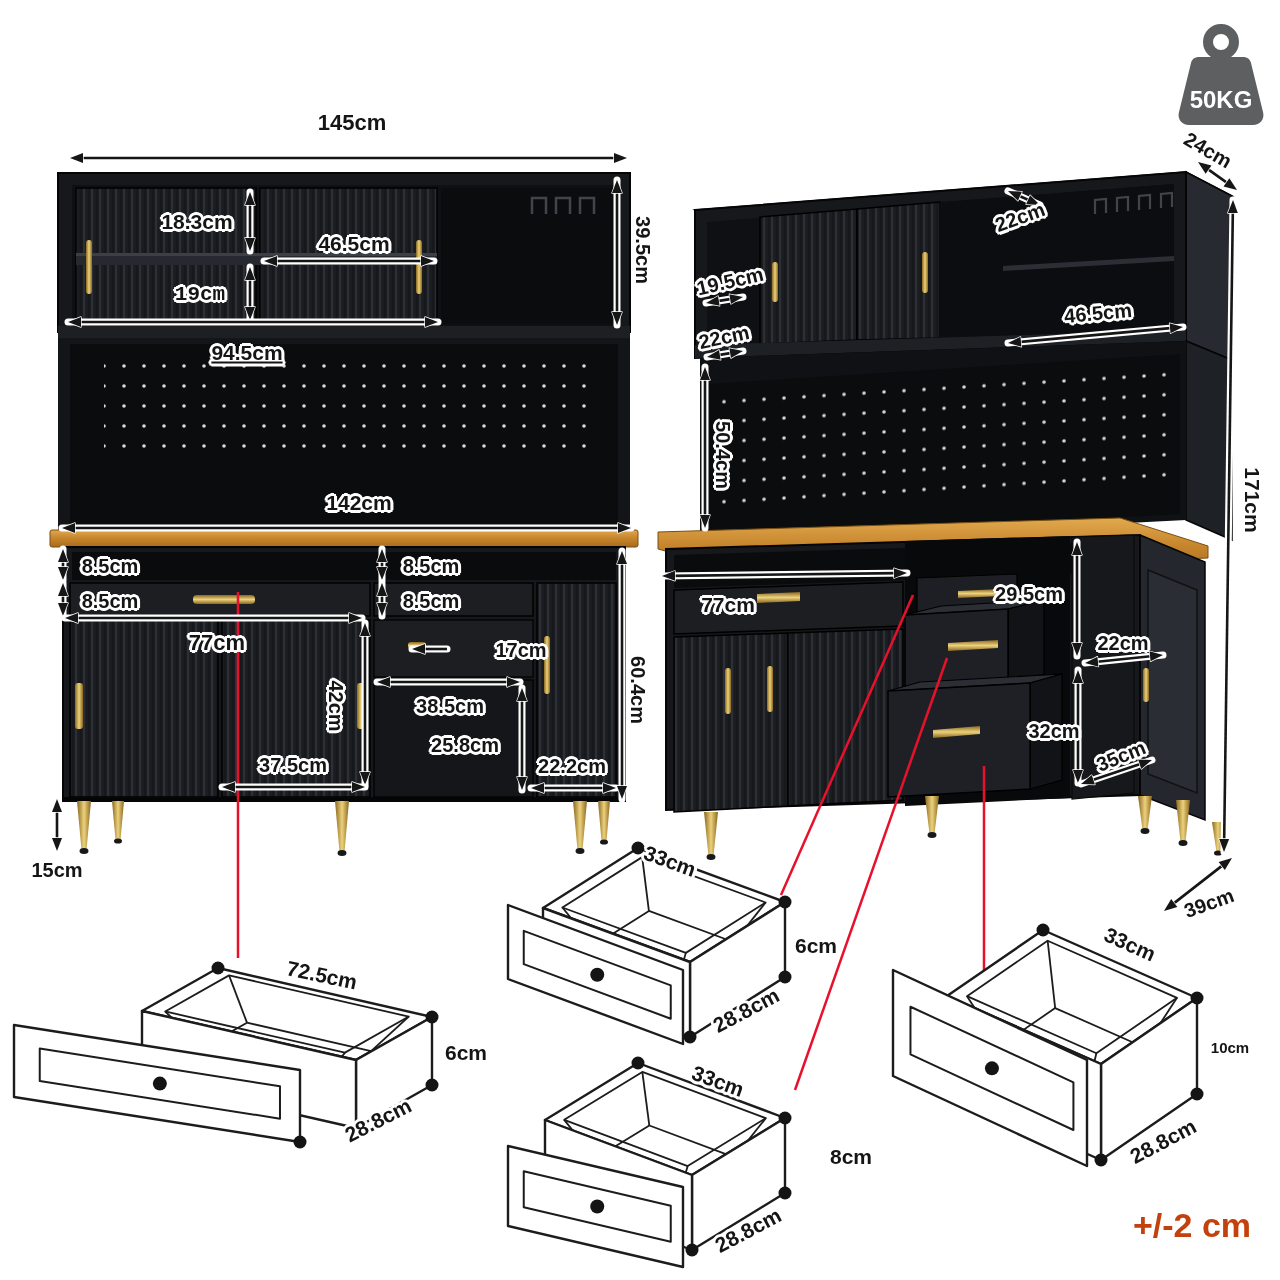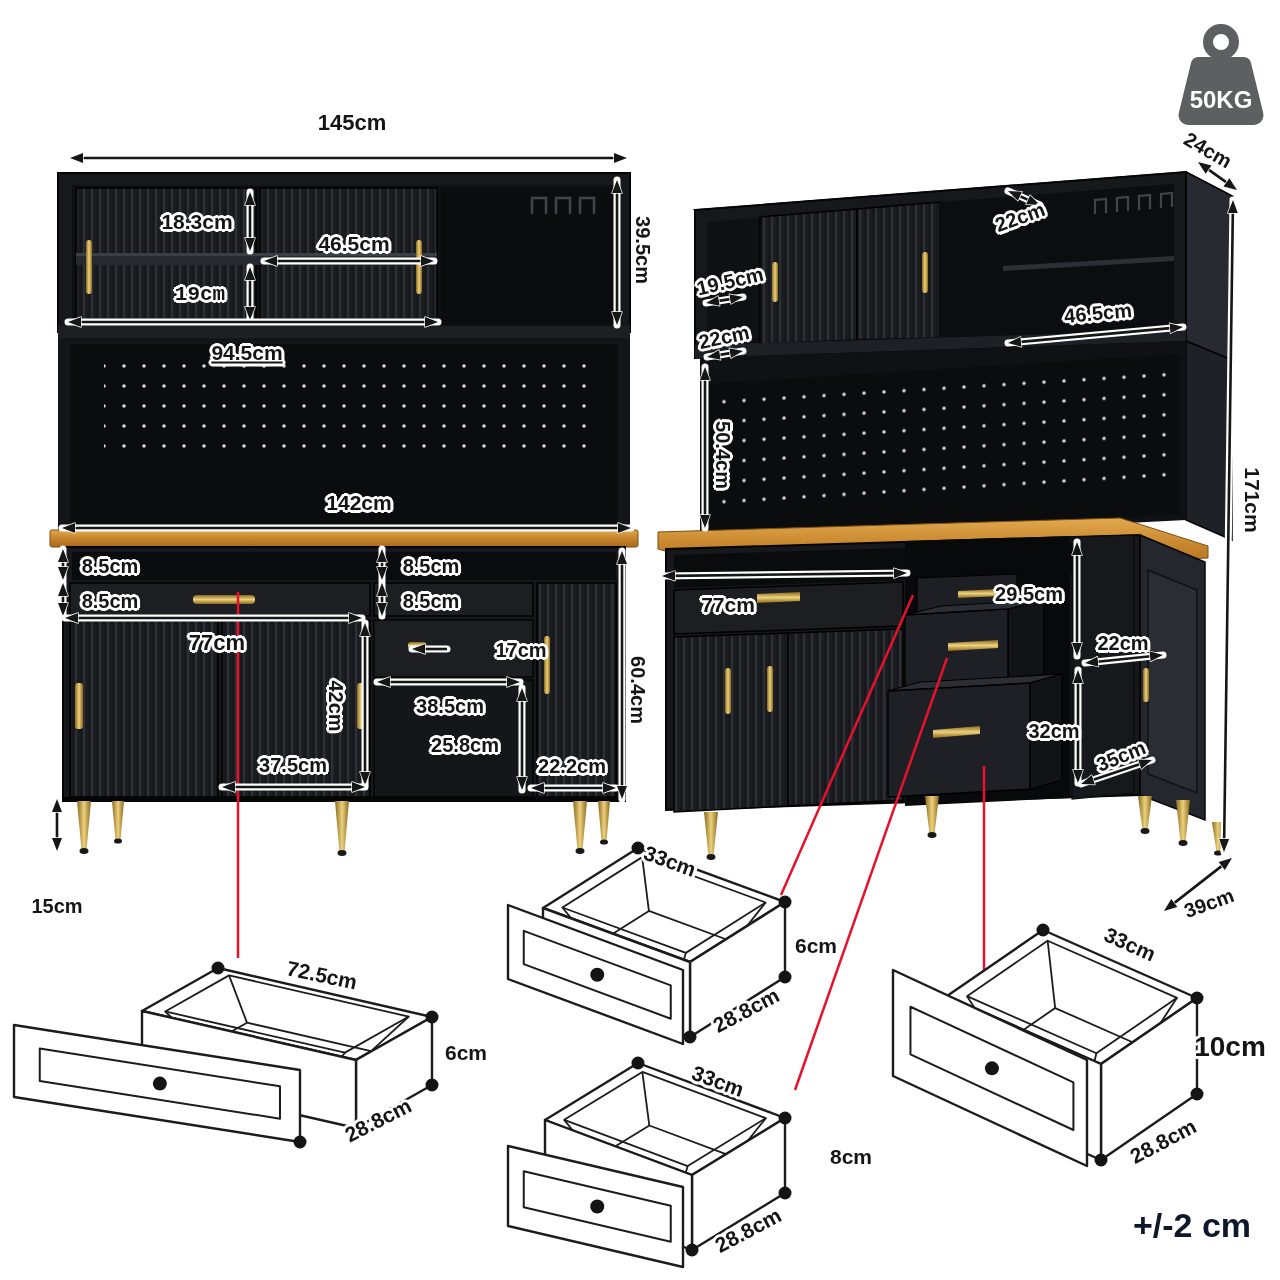--- a/index.html
+++ b/index.html
@@ -6,21 +6,21 @@
   #stage{position:relative;width:1280px;height:1280px;background:#ffffff;overflow:hidden;
          font-family:"Liberation Sans",sans-serif}
   svg.layer{position:absolute;left:0;top:0;width:1280px;height:1280px}
   #labels{position:absolute;left:0;top:0;width:1280px;height:1280px;pointer-events:none}
   .dim{position:absolute;font-weight:700;color:#151515;white-space:nowrap;line-height:1;
        text-shadow:-2px -2px 0 #fff,-1px -2px 0 #fff,0 -2px 0 #fff,1px -2px 0 #fff,2px -2px 0 #fff,
        -2px -1px 0 #fff,2px -1px 0 #fff,-2px 0 0 #fff,2px 0 0 #fff,-2px 1px 0 #fff,2px 1px 0 #fff,
        -2px 2px 0 #fff,-1px 2px 0 #fff,0 2px 0 #fff,1px 2px 0 #fff,2px 2px 0 #fff,
        -3px 0 0 #fff,3px 0 0 #fff,0 -3px 0 #fff,0 3px 0 #fff}
   #tolerance-note{position:absolute;left:1192px;top:1225px;transform:translate(-50%,-50%);
-       font-size:34px;font-weight:700;color:#0f172a;white-space:nowrap}
+       font-size:34px;font-weight:700;color:#c2410c;white-space:nowrap}
 </style>
 </head>
 <body>
 
 <div id="stage">
 
   <svg class="layer" id="art" viewBox="0 0 1280 1280">
     <defs>
       <pattern id="flute" width="8" height="10" patternUnits="userSpaceOnUse">
         <rect width="8" height="10" fill="#1a1c20"></rect>
@@ -475,21 +475,21 @@
       <div class="dim" style="left: 431px; top: 566px; font-size: 20px; transform: translate(-50%, -50%) rotate(0deg);">8.5cm</div>
       <div class="dim" style="left: 431px; top: 601px; font-size: 20px; transform: translate(-50%, -50%) rotate(0deg);">8.5cm</div>
       <div class="dim" style="left: 217px; top: 643px; font-size: 22px; transform: translate(-50%, -50%) rotate(0deg);">77cm</div>
       <div class="dim" style="left: 336px; top: 706px; font-size: 20px; transform: translate(-50%, -50%) rotate(90deg);">42cm</div>
       <div class="dim" style="left: 478px; top: 650px; font-size: 20px; transform: translate(-50%, -50%) rotate(0deg); margin-left: 43px;">17cm</div>
       <div class="dim" style="left: 450px; top: 706px; font-size: 20px; transform: translate(-50%, -50%) rotate(0deg);">38.5cm</div>
       <div class="dim" style="left: 465px; top: 745px; font-size: 20px; transform: translate(-50%, -50%) rotate(0deg);">25.8cm</div>
       <div class="dim" style="left: 293px; top: 765px; font-size: 20px; transform: translate(-50%, -50%) rotate(0deg);">37.5cm</div>
       <div class="dim" style="left: 572px; top: 766px; font-size: 20px; transform: translate(-50%, -50%) rotate(0deg);">22.2cm</div>
       <div class="dim" style="left: 638px; top: 690px; font-size: 20px; transform: translate(-50%, -50%) rotate(90deg);">60.4cm</div>
-      <div class="dim" style="left: 57px; top: 870px; font-size: 20px; transform: translate(-50%, -50%) rotate(0deg); margin-top: 36px;">15cm</div>
+      <div class="dim" style="left: 57px; top: 870px; font-size: 20px; transform: translate(-50%, -50%) rotate(0deg);">15cm</div>
       <div class="dim" style="left: 1208px; top: 150px; font-size: 20px; transform: translate(-50%, -50%) rotate(30deg);">24cm</div>
       <div class="dim" style="left: 1020px; top: 217px; font-size: 20px; transform: translate(-50%, -50%) rotate(-20deg);">22cm</div>
       <div class="dim" style="left: 730px; top: 281px; font-size: 20px; transform: translate(-50%, -50%) rotate(-13deg);">19.5cm</div>
       <div class="dim" style="left: 724px; top: 337px; font-size: 20px; transform: translate(-50%, -50%) rotate(-12deg);">22cm</div>
       <div class="dim" style="left: 1098px; top: 313px; font-size: 20px; transform: translate(-50%, -50%) rotate(-5deg);">46.5cm</div>
       <div class="dim" style="left: 723px; top: 455px; font-size: 20px; transform: translate(-50%, -50%) rotate(90deg);">50.4cm</div>
       <div class="dim" style="left: 1252px; top: 500px; font-size: 21px; transform: translate(-50%, -50%) rotate(90deg);">171cm</div>
       <div class="dim" style="left: 728px; top: 604px; font-size: 21px; transform: translate(-50%, -50%) rotate(0deg);">77cm</div>
       <div class="dim" style="left: 1029px; top: 594px; font-size: 20px; transform: translate(-50%, -50%) rotate(0deg);">29.5cm</div>
       <div class="dim" style="left: 1123px; top: 643px; font-size: 20px; transform: translate(-50%, -50%) rotate(0deg);">22cm</div>
@@ -499,18 +499,18 @@
       <div class="dim" style="left: 322px; top: 975px; font-size: 21px; transform: translate(-50%, -50%) rotate(12deg);">72.5cm</div>
       <div class="dim" style="left: 466px; top: 1052px; font-size: 21px; transform: translate(-50%, -50%) rotate(0deg);">6cm</div>
       <div class="dim" style="left: 378px; top: 1120px; font-size: 21px; transform: translate(-50%, -50%) rotate(-27deg);">28.8cm</div>
       <div class="dim" style="left: 670px; top: 861px; font-size: 21px; transform: translate(-50%, -50%) rotate(20deg);">33cm</div>
       <div class="dim" style="left: 816px; top: 945px; font-size: 21px; transform: translate(-50%, -50%) rotate(0deg);">6cm</div>
       <div class="dim" style="left: 746px; top: 1010px; font-size: 21px; transform: translate(-50%, -50%) rotate(-28deg);">28.8cm</div>
       <div class="dim" style="left: 718px; top: 1081px; font-size: 21px; transform: translate(-50%, -50%) rotate(20deg);">33cm</div>
       <div class="dim" style="left: 813px; top: 1156px; font-size: 21px; transform: translate(-50%, -50%) rotate(0deg); margin-left: 38px;">8cm</div>
       <div class="dim" style="left: 748px; top: 1230px; font-size: 21px; transform: translate(-50%, -50%) rotate(-28deg);">28.8cm</div>
       <div class="dim" style="left: 1130px; top: 944px; font-size: 21px; transform: translate(-50%, -50%) rotate(24deg);">33cm</div>
-      <div class="dim" style="left: 1230px; top: 1047px; font-size: 28px; transform: translate(-50%, -50%) rotate(0deg);">10cm</div>
+      <div class="dim" style="left: 1230px; top: 1047px; font-size: 15px; transform: translate(-50%, -50%) rotate(0deg);">10cm</div>
       <div class="dim" style="left: 1163px; top: 1141px; font-size: 21px; transform: translate(-50%, -50%) rotate(-28deg);">28.8cm</div>
     </div>
 
   <div id="tolerance-note">+/-2 cm</div>
 </div>
 
 </body></html>

